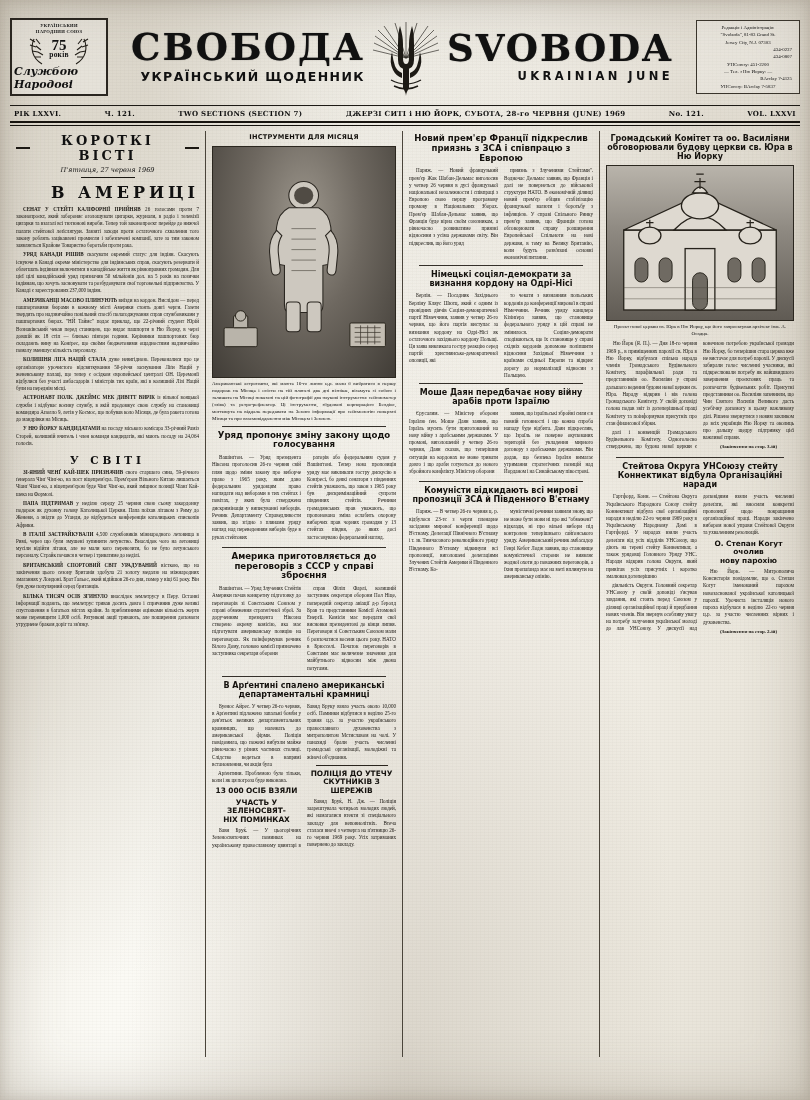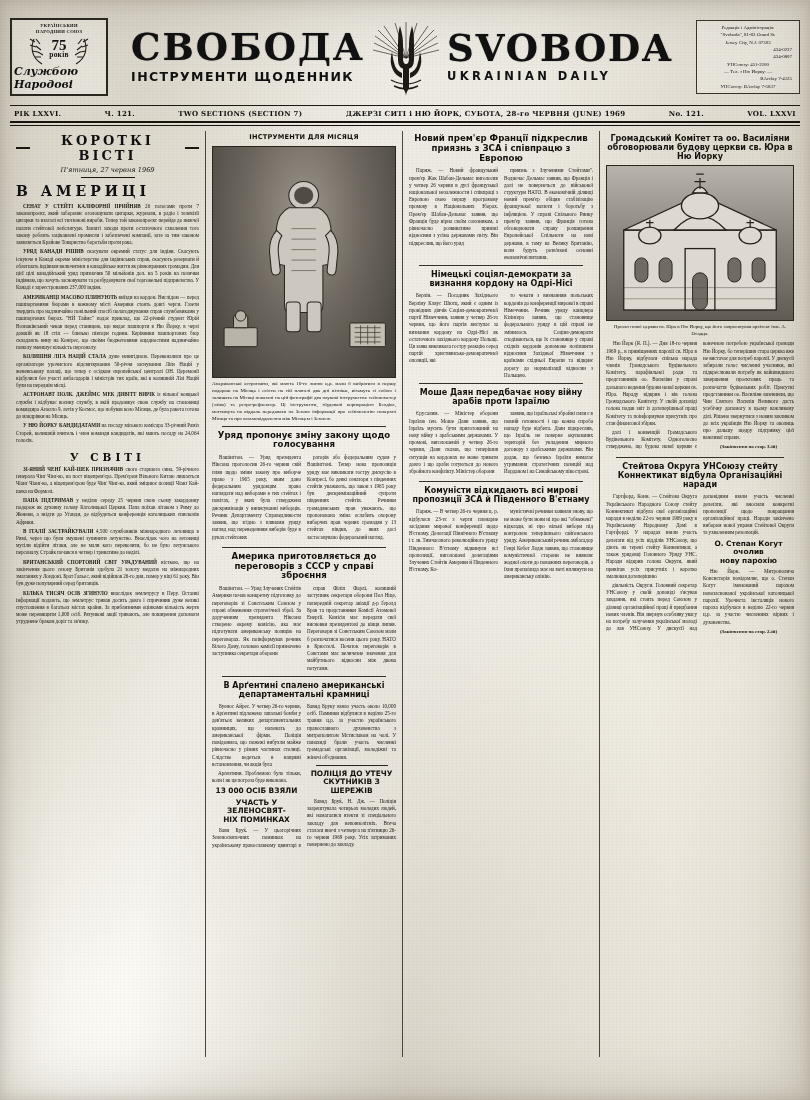--- a/index.html
+++ b/index.html
@@ -41,21 +41,21 @@
     padding:3px 2px;background:rgba(255,255,255,.25);
   }
   .emblem .etop{font-size:4.6px;font-weight:bold;letter-spacing:.3px;text-align:center;line-height:1.25;}
   .emblem .ewreath{position:relative;width:74px;height:34px;display:flex;align-items:center;justify-content:center;}
   .emblem .ewreath svg{position:absolute;left:0;top:0;}
   .emblem .enum{font-size:15px;font-weight:bold;line-height:.9;text-align:center;position:relative;z-index:3;}
   .emblem .enum small{display:block;font-size:7.5px;font-weight:bold;letter-spacing:.2px;}
   .emblem .emotto{font-family:"DejaVu Serif",serif;font-style:italic;font-size:11px;font-weight:bold;margin-top:2px;}
 
   .mastcenter{flex:1;display:flex;align-items:center;justify-content:center;gap:4px;padding:0 6px;}
-  .nameblock{text-align:left;}
+  .nameblock{text-align:right;}
   .nameblock .big{
     font-family:"DejaVu Serif", serif;
     font-weight:bold;font-size:37px;letter-spacing:2px;line-height:.96;
     text-shadow:0 0 1px rgba(0,0,0,.55);
   }
   .nameblock .sub{
     font-family:"DejaVu Sans", sans-serif;font-weight:bold;
     font-size:12.5px;letter-spacing:1.4px;margin-top:3px;
   }
   .nameblock .sub.lat{letter-spacing:3.4px;font-size:11.5px;}
@@ -89,22 +89,22 @@
   
   .hdr-kv{
     text-align:center;font-family:"DejaVu Serif",serif;font-weight:bold;
     font-size:13px;letter-spacing:3px;margin:2px 0 1px;
   }
   .kv-dash{display:flex;align-items:center;justify-content:center;gap:6px;}
   .kv-dash i{display:block;height:2px;width:16px;background:#1b1813;}
   .subdate{text-align:center;font-style:italic;font-size:6.6px;margin:2px 0 3px;font-family:"DejaVu Serif",serif;}
   .thinrule{width:54px;height:0;border-top:1.4px solid #1b1813;margin:3px auto 4px;}
   .secthead{
-    text-align:left;font-family:"DejaVu Serif",serif;font-weight:bold;
-    font-size:14px;letter-spacing:4px;margin:5px 0 4px;
+    text-align:right;font-family:"DejaVu Serif",serif;font-weight:bold;
+    font-size:16px;letter-spacing:4px;margin:5px 0 4px;
   }
   .secthead2{
     text-align:center;font-family:"DejaVu Serif",serif;font-weight:bold;
     font-size:10.5px;letter-spacing:4px;margin:7px 0 3px;
   }
 
   .hl{
     font-family:"DejaVu Sans",sans-serif;font-weight:bold;
     text-align:center;line-height:1.14;color:#15120e;
     margin:3px 0 4px;
@@ -176,21 +176,21 @@
             <span>75</span>
             <small>років</small>
           </div>
         </div>
         <div class="emotto">Службою Народові</div>
       </div>
 
       <div class="mastcenter">
         <div class="nameblock">
           <div class="big">СВОБОДА</div>
-          <div class="sub">ІНСТРУМЕНТИ ЩОДЕННИК</div>
+          <div class="sub">УКРАЇНСЬКИЙ ЩОДЕННИК</div>
         </div>
 
         <div class="trident">
           <svg width="74" height="78" viewBox="0 0 74 78">
             <g stroke="#1d1a15" stroke-width="0.7" fill="none" opacity="0.9">
               <g>
                 <path d="M37 40 L37 4"></path>
                   <path d="M37 40 L15 8"></path>
                   <path d="M37 40 L59 8"></path>
                 <path d="M37 40 L6 18"></path>
@@ -213,21 +213,21 @@
             </g>
             <g stroke="#1d1a15" stroke-width="1.4" fill="none">
               <path d="M22 62 q15 8 30 0"></path>
               <path d="M25 68 q12 6 24 0"></path>
             </g>
           </svg>
         </div>
 
         <div class="nameblock">
           <div class="big">SVOBODA</div>
-          <div class="sub lat">UKRAINIAN DAILY</div>
+          <div class="sub lat">UKRAINIAN JUNE</div>
         </div>
       </div>
 
       <div class="contactbox">
         <div>Редакція і Адміністрація:</div>
         <div>"Svoboda", 81-83 Grand St.</div>
         <div>Jersey City, N.J. 07303</div>
         <div class="r">434-0237</div>
         <div class="r">434-0807</div>
         <div class="ctr">УНСоюзу: 451-2200</div>

